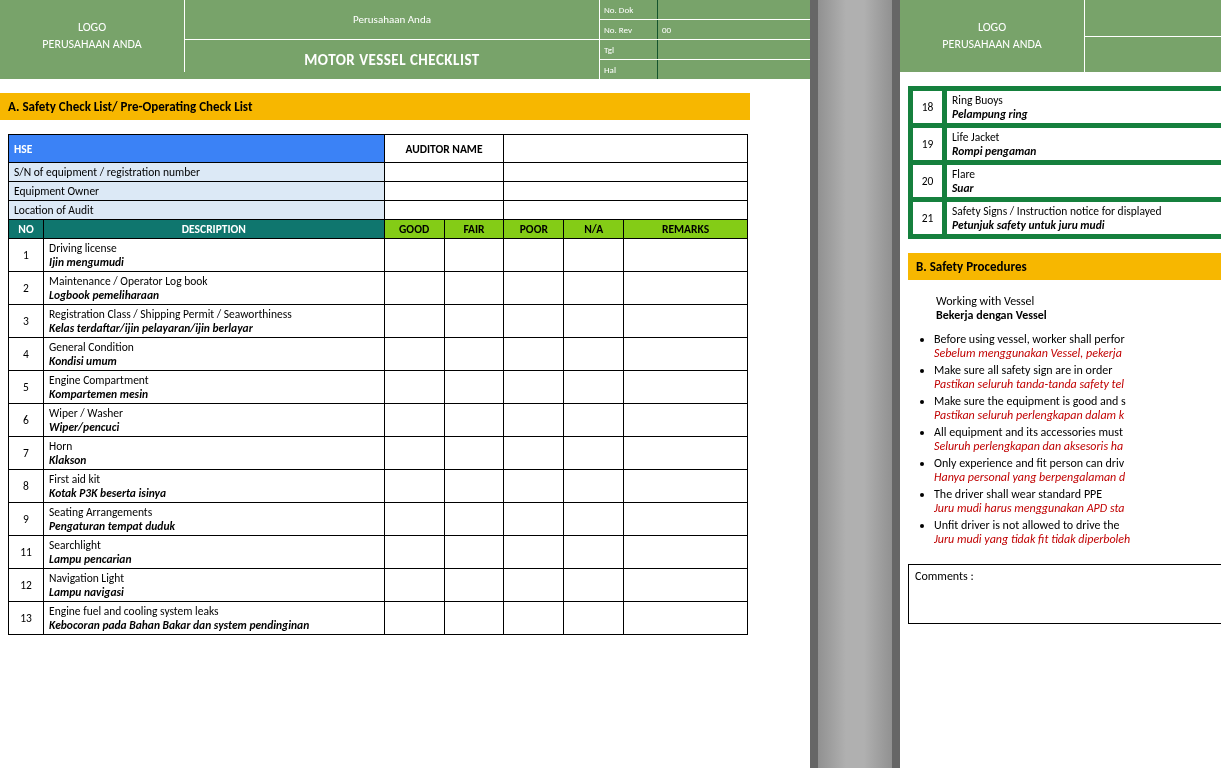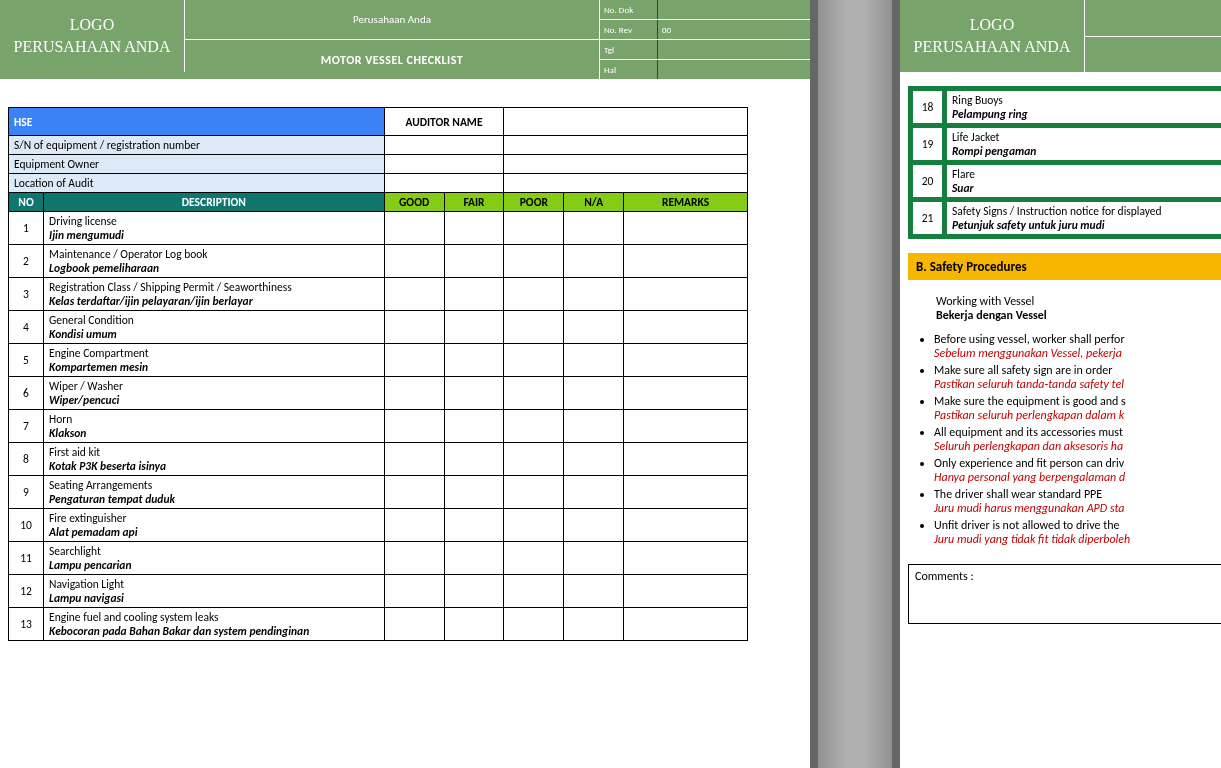--- a/index.html
+++ b/index.html
@@ -64,22 +64,21 @@
   .hdr .logo {
     width: 185px;
     height: 72px;
     display: flex;
     flex-direction: column;
     align-items: center;
     justify-content: center;
     border-right: 1px solid #fff;
     text-align: center;
     line-height: 1.4;
-    font-size: 16px;
-    font-family: Liberation Serif, serif;
+    font-size: 12px;
   }
   .hdr .mid {
     flex: 1;
     display: flex;
     flex-direction: column;
     border-right: 1px solid #fff;
   }
   .hdr .mid .company {
     flex: 1;
     display: flex;
@@ -87,21 +86,21 @@
     justify-content: center;
     border-bottom: 1px solid #fff;
     font-size: 11px;
   }
   .hdr .mid .title {
     flex: 1;
     display: flex;
     align-items: center;
     justify-content: center;
     font-weight: bold;
-    font-size: 12px;
+    font-size: 15px;
     letter-spacing: 0.5px;
   }
   .hdr .meta {
     width: 210px;
     display: flex;
     flex-direction: column;
   }
   .hdr .meta .row {
     flex: 1;
     display: flex;
@@ -213,20 +212,21 @@
           <div class="v"></div>
         </div>
       <div class="row">
           <div class="k">Hal</div>
           <div class="v"></div>
         </div>
     </div>
   </div>
 
   <div class="gap"></div>
+  <div class="section-bar" style="width:750px;">A.   Safety Check List/ Pre-Operating Check List</div>
   <div class="gap"></div>
 
   <table class="chk">
     <tbody>
         <tr>
       <td class="hse-cell" colspan="2">HSE</td>
       <td class="auditor-lbl" colspan="2">AUDITOR NAME</td>
       <td colspan="3"></td>
     </tr>
     <tr>
@@ -357,32 +357,20 @@
             <div class="en">Seating Arrangements</div>
             <div class="id">Pengaturan tempat duduk</div>
           </td>
           <td class="rating-col"></td>
           <td class="rating-col"></td>
           <td class="rating-col"></td>
           <td class="rating-col"></td>
           <td class="remarks-col"></td>
         </tr>
         <tr>
-          <td class="no-col">10</td>
-          <td class="desc-col">
-            <div class="en">Fire extinguisher</div>
-            <div class="id">Alat pemadam api</div>
-          </td>
-          <td class="rating-col"></td>
-          <td class="rating-col"></td>
-          <td class="rating-col"></td>
-          <td class="rating-col"></td>
-          <td class="remarks-col"></td>
-        </tr>
-        <tr>
           <td class="no-col">11</td>
           <td class="desc-col">
             <div class="en">Searchlight</div>
             <div class="id">Lampu pencarian</div>
           </td>
           <td class="rating-col"></td>
           <td class="rating-col"></td>
           <td class="rating-col"></td>
           <td class="rating-col"></td>
           <td class="remarks-col"></td>

